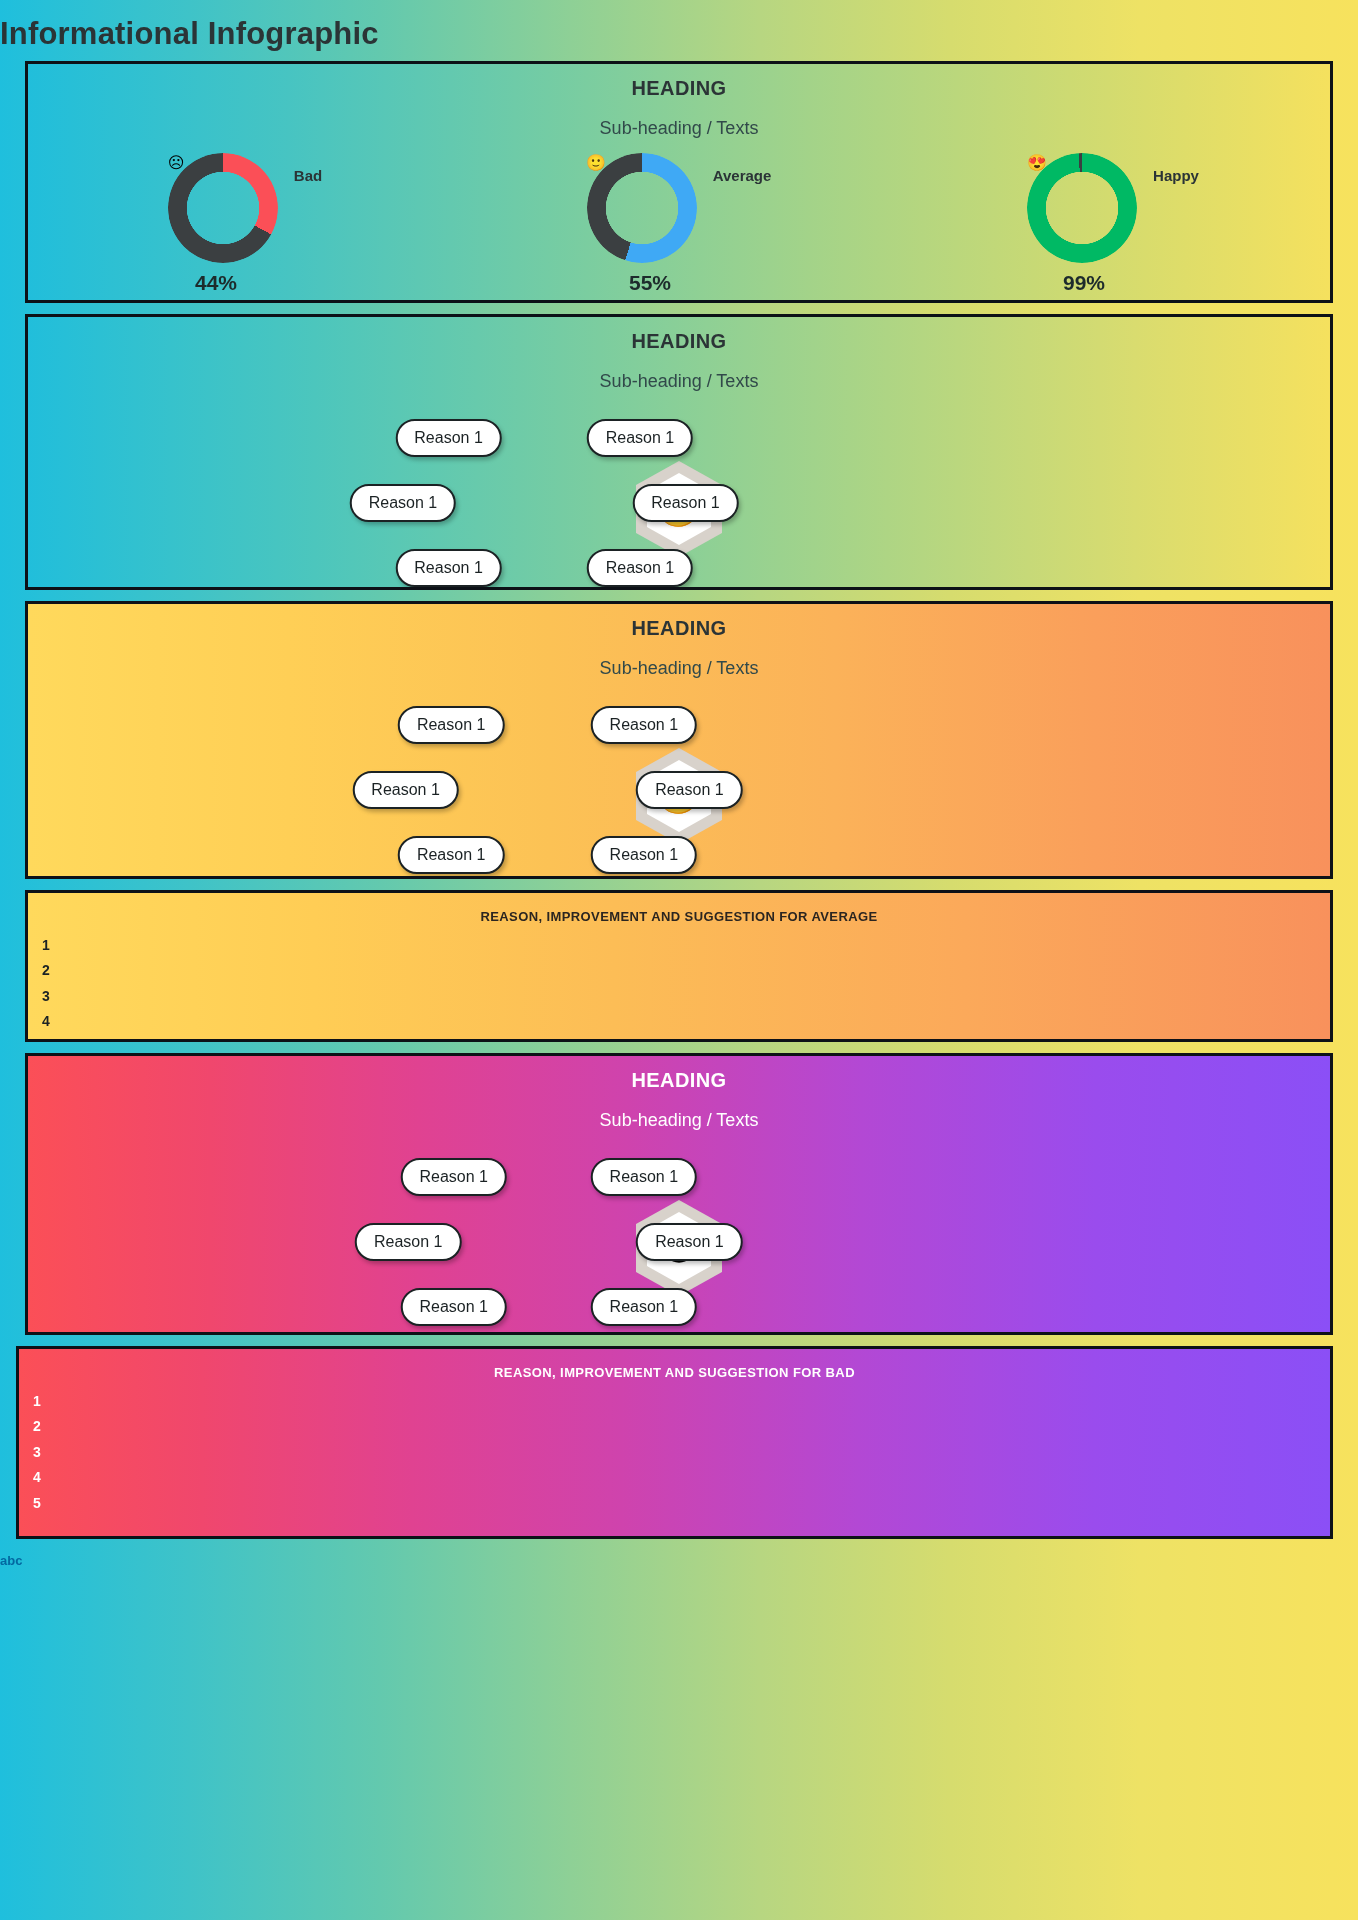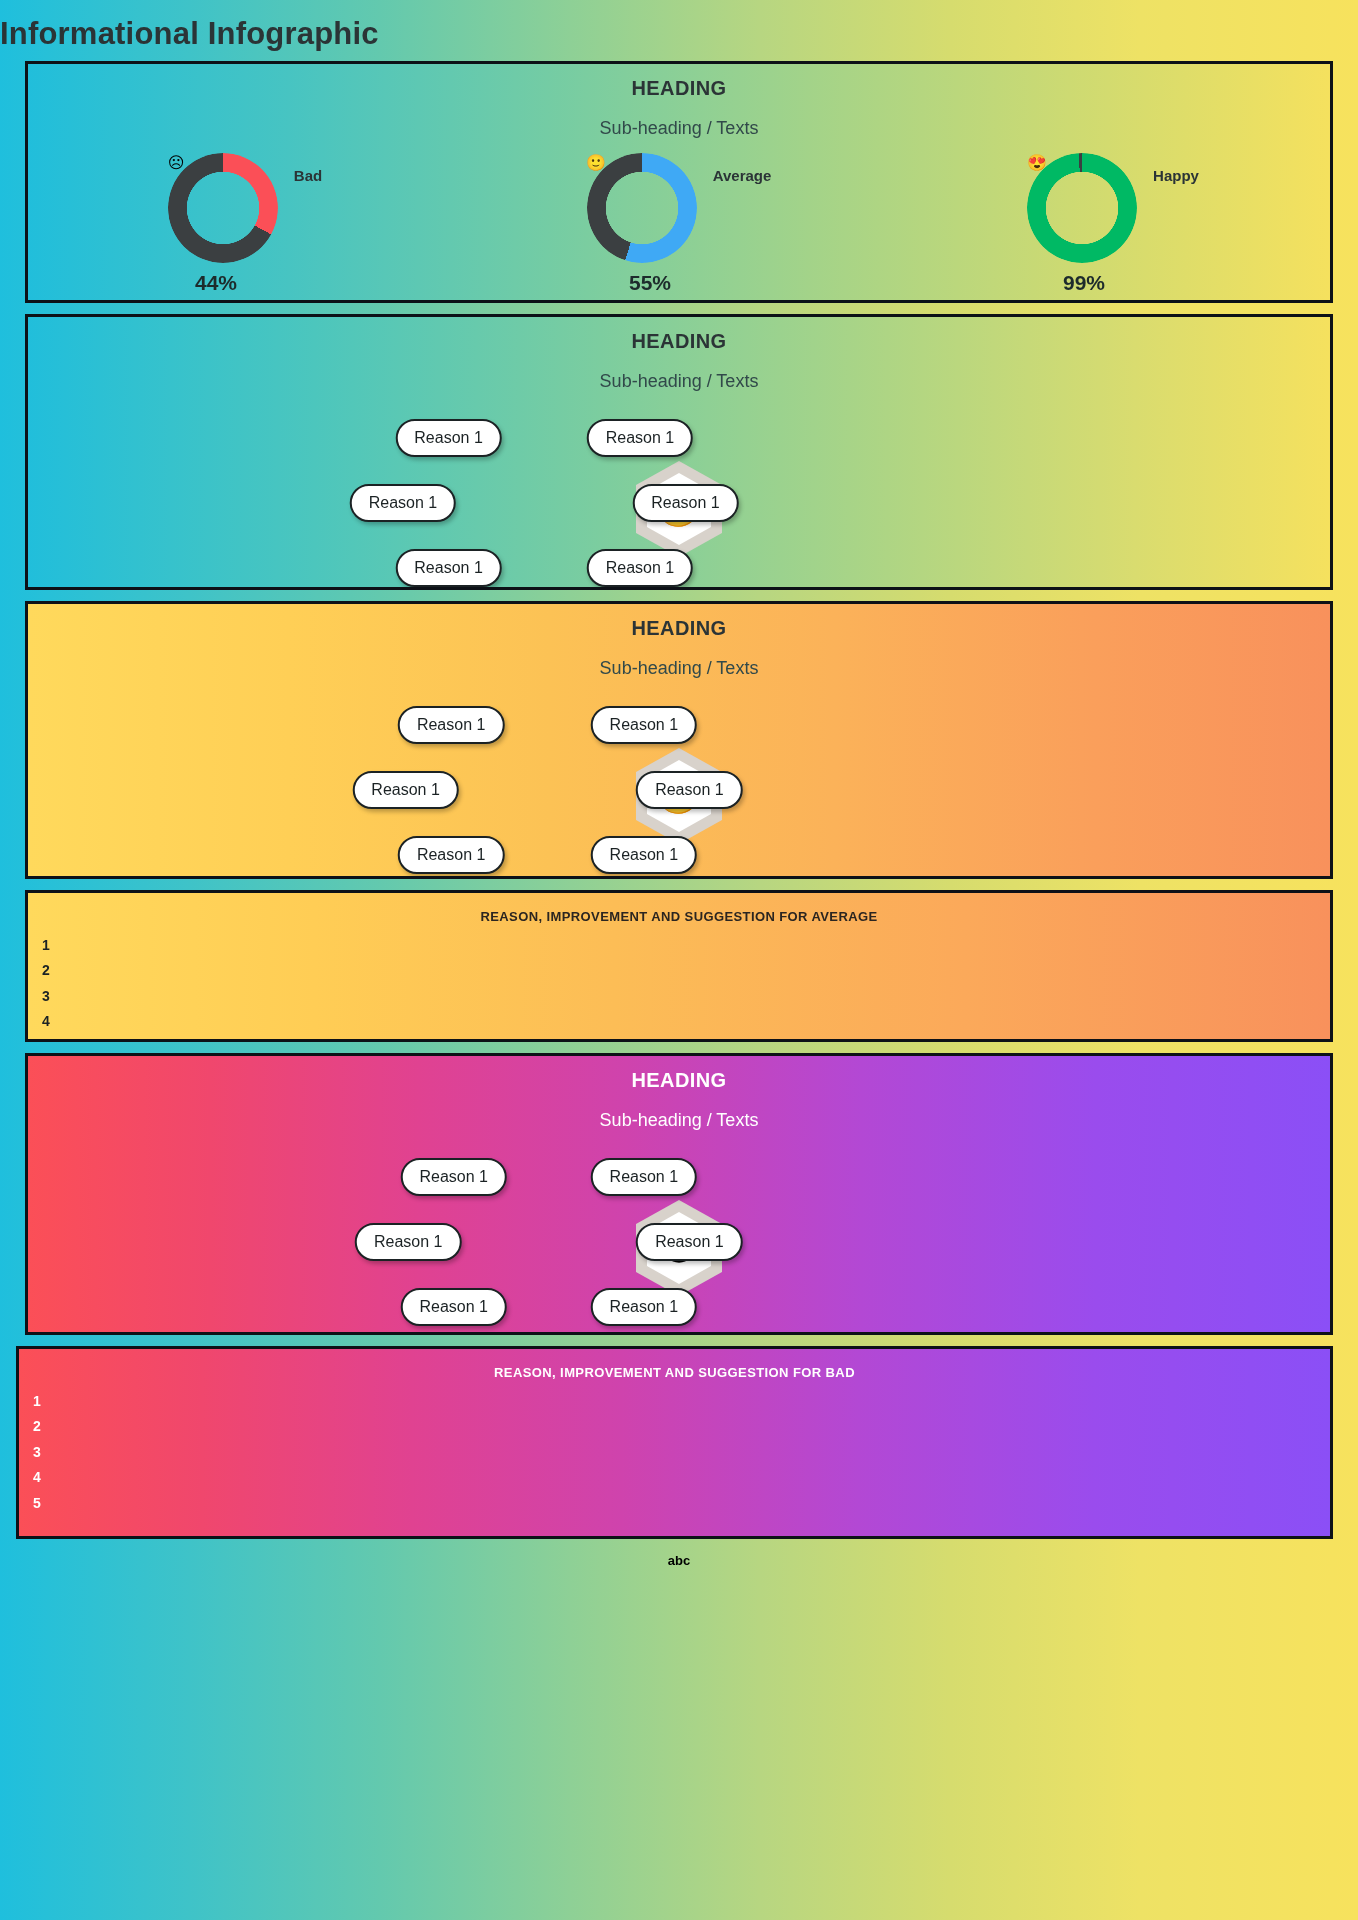--- a/index.html
+++ b/index.html
@@ -240,24 +240,23 @@
        #f0476d 14%,
        #e04291 30%,
        #cf43ad 46%,
        #b348d4 64%,
        #9a4ced 82%,
        #8b4ff6 100%);
     margin-left: 16px;
   }
 
   .footer-text {
-    text-align: center;
     font-size: 13px;
     font-weight: bold;
-    color: #000000;
+    color: #0369a1;
     margin-top: 14px;
   }
 </style>
 </head>
 <body>
 
 <div class="page-title">Informational Infographic</div>
 
 <div class="panel sec-gauges">
   <div class="panel-heading">HEADING</div>

